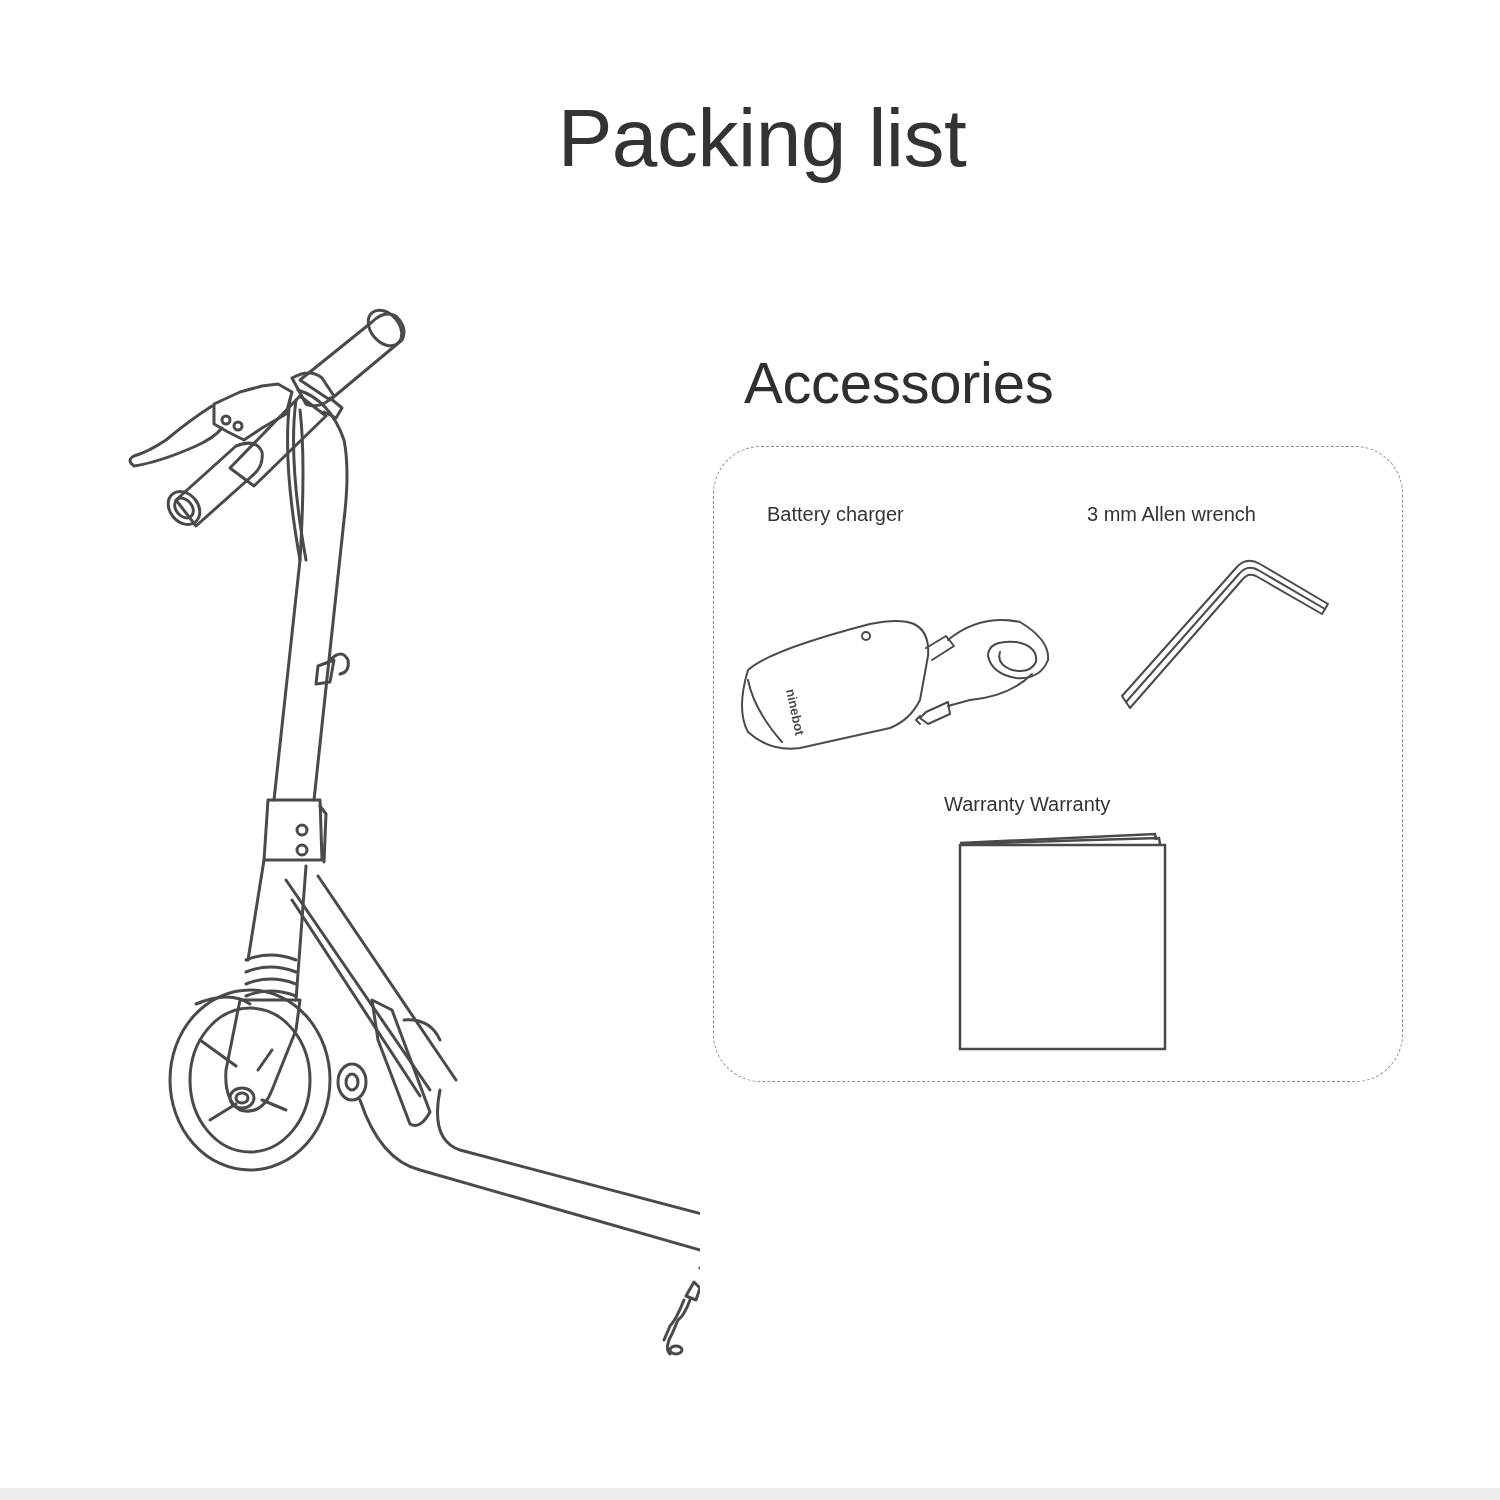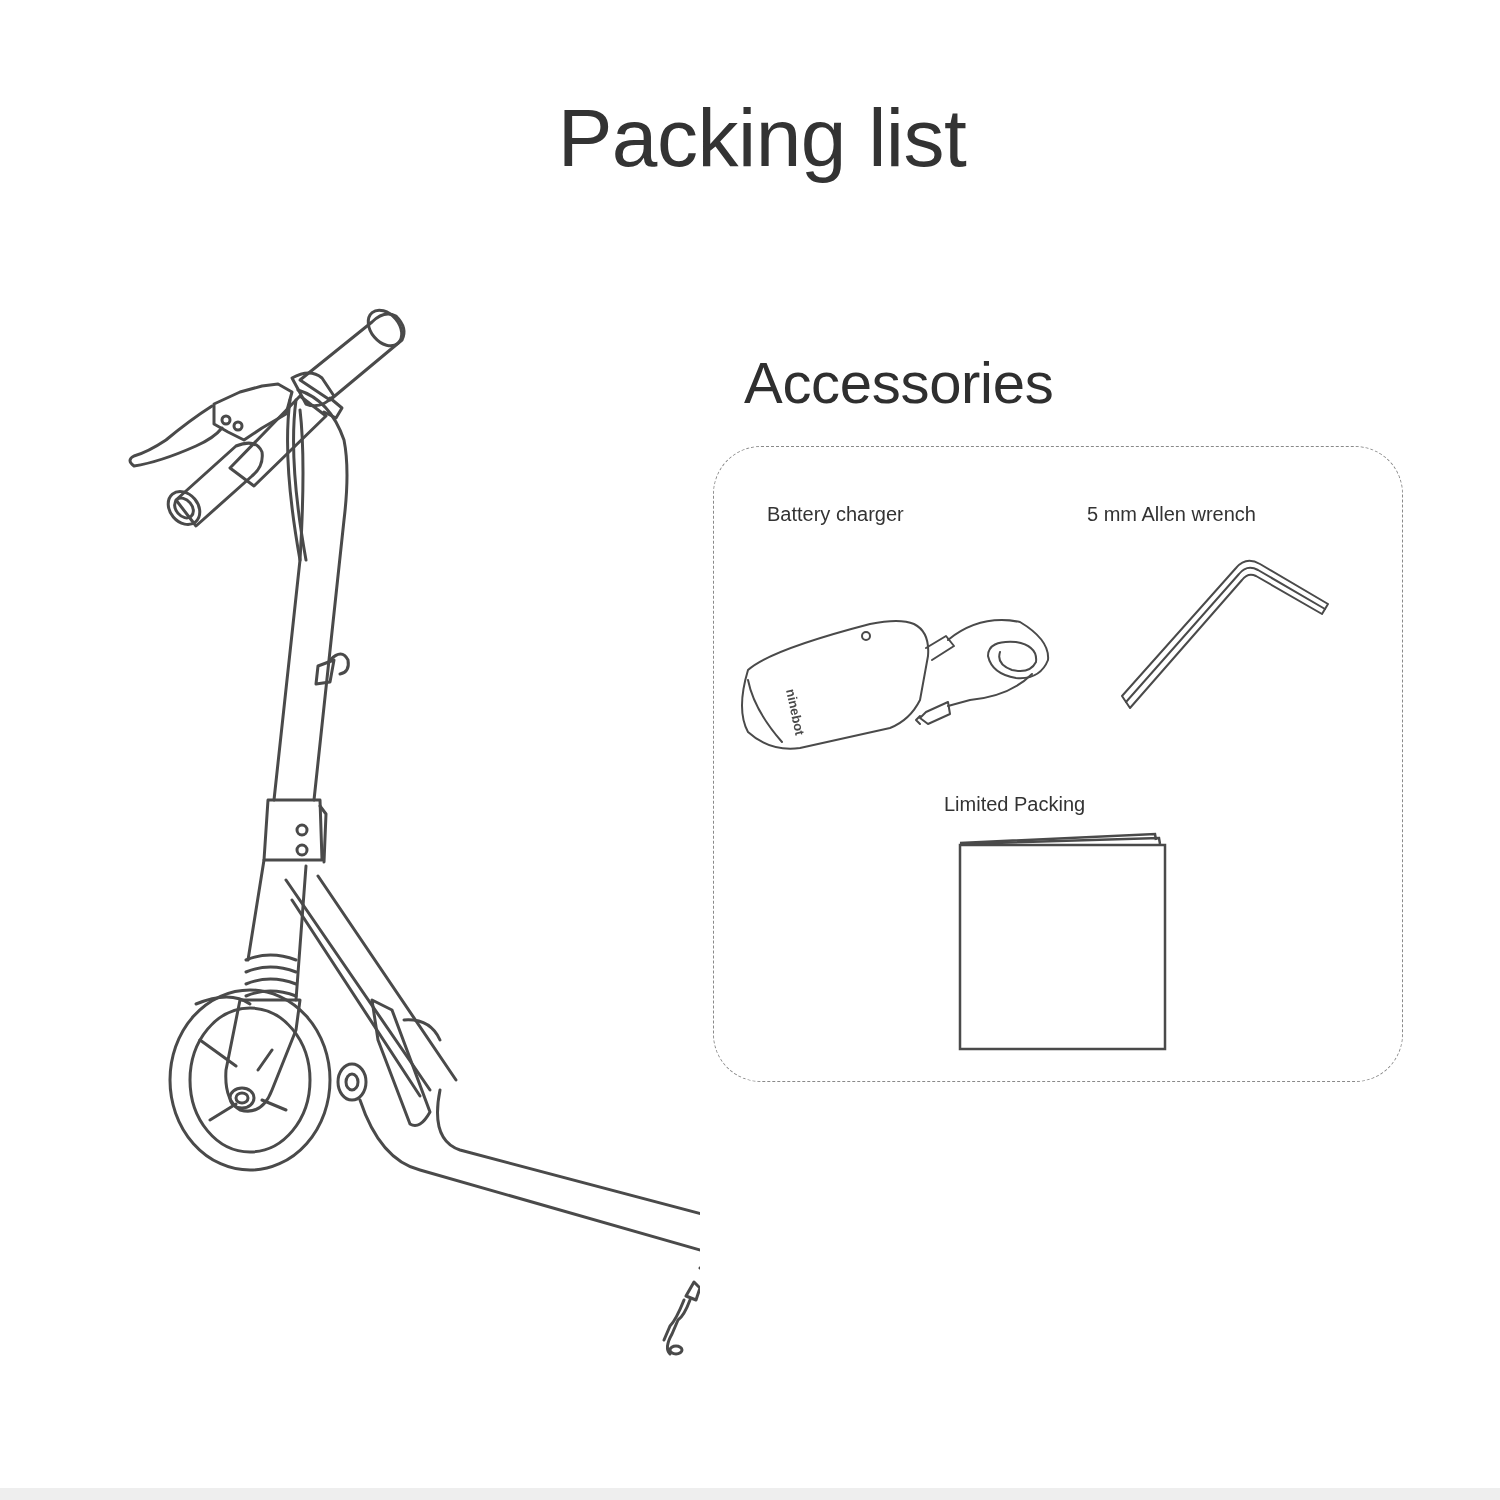--- a/index.html
+++ b/index.html
@@ -124,26 +124,26 @@
   <path d="M18 80 Q24 110 52 142"></path>
   <circle cx="136" cy="36" r="4"></circle>
   <path d="M196 48 L216 36 L224 46 L202 60"></path>
   <path d="M218 40 Q250 14 290 22 Q320 40 318 60 Q310 80 286 78 Q262 74 258 56 Q258 40 286 42 Q308 46 306 62 Q300 74 282 70 Q266 64 270 52"></path>
   <path d="M302 74 Q280 96 240 100 L218 106"></path>
   <path d="M218 102 L196 112 L190 118 L198 124 L220 114 Z"></path>
   <path d="M190 116 L186 120 L190 124"></path>
   <text x="56" y="90" transform="rotate(78 56 90)" fill="#4a4a4a" stroke="none" font-size="13" font-weight="700" font-family="Liberation Sans, sans-serif">ninebot</text>
 </svg>
 
-<div class="item-label" style="left:1087px; top:496px;">5 mm Allen wrench</div>
+<div class="item-label" style="left:1087px; top:496px;">3 mm Allen wrench</div>
 <svg class="item-icon" style="left:1110px; top:550px;" width="230" height="170" viewBox="0 0 230 170" fill="none" stroke="#4a4a4a" stroke-width="2" stroke-linecap="round" stroke-linejoin="round">
   <path d="M12 146 L126 18 Q136 6 150 14 L218 54 L212 64 L146 26 Q138 22 132 30 L20 158 Z"></path>
   <path d="M16 152 L129 24 Q137 14 148 20 L215 59"></path>
 </svg>
 
-<div class="item-label" style="left:944px; top:786px;">Limited Packing</div>
+<div class="item-label" style="left:944px; top:786px;">Warranty Warranty</div>
 <svg class="item-icon" style="left:955px; top:830px;" width="220" height="225" viewBox="0 0 220 225" fill="none" stroke="#4a4a4a" stroke-width="2.5" stroke-linejoin="miter">
   <rect x="5" y="15" width="205" height="204"></rect>
   <path d="M5 13 L200 4 L201 10"></path>
   <path d="M5 14 L204 8 L205 14"></path>
 </svg>
 
 <div class="bottom-band"></div>
 
 </body></html>

